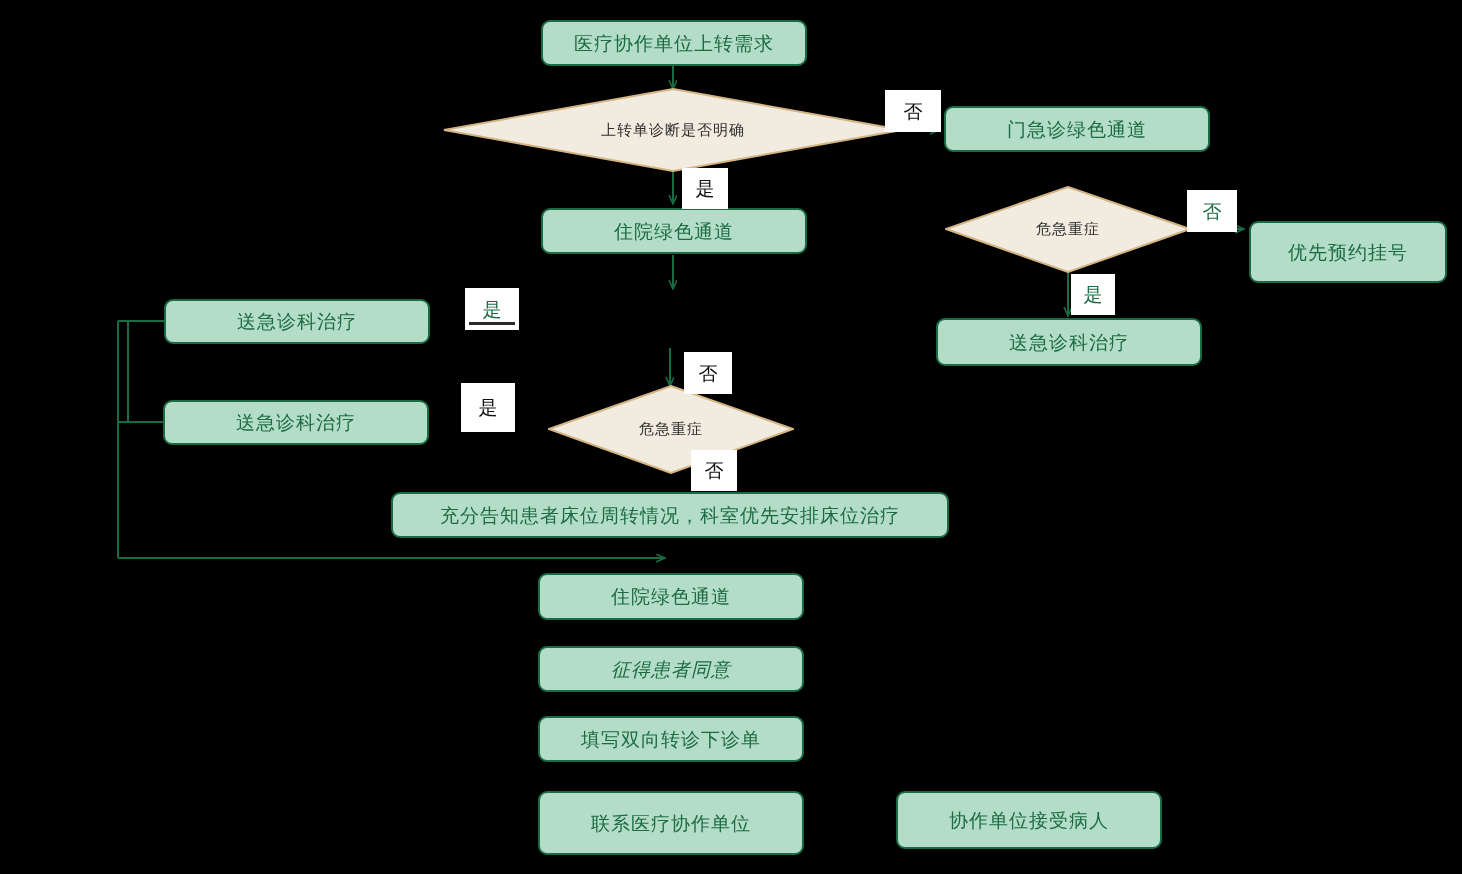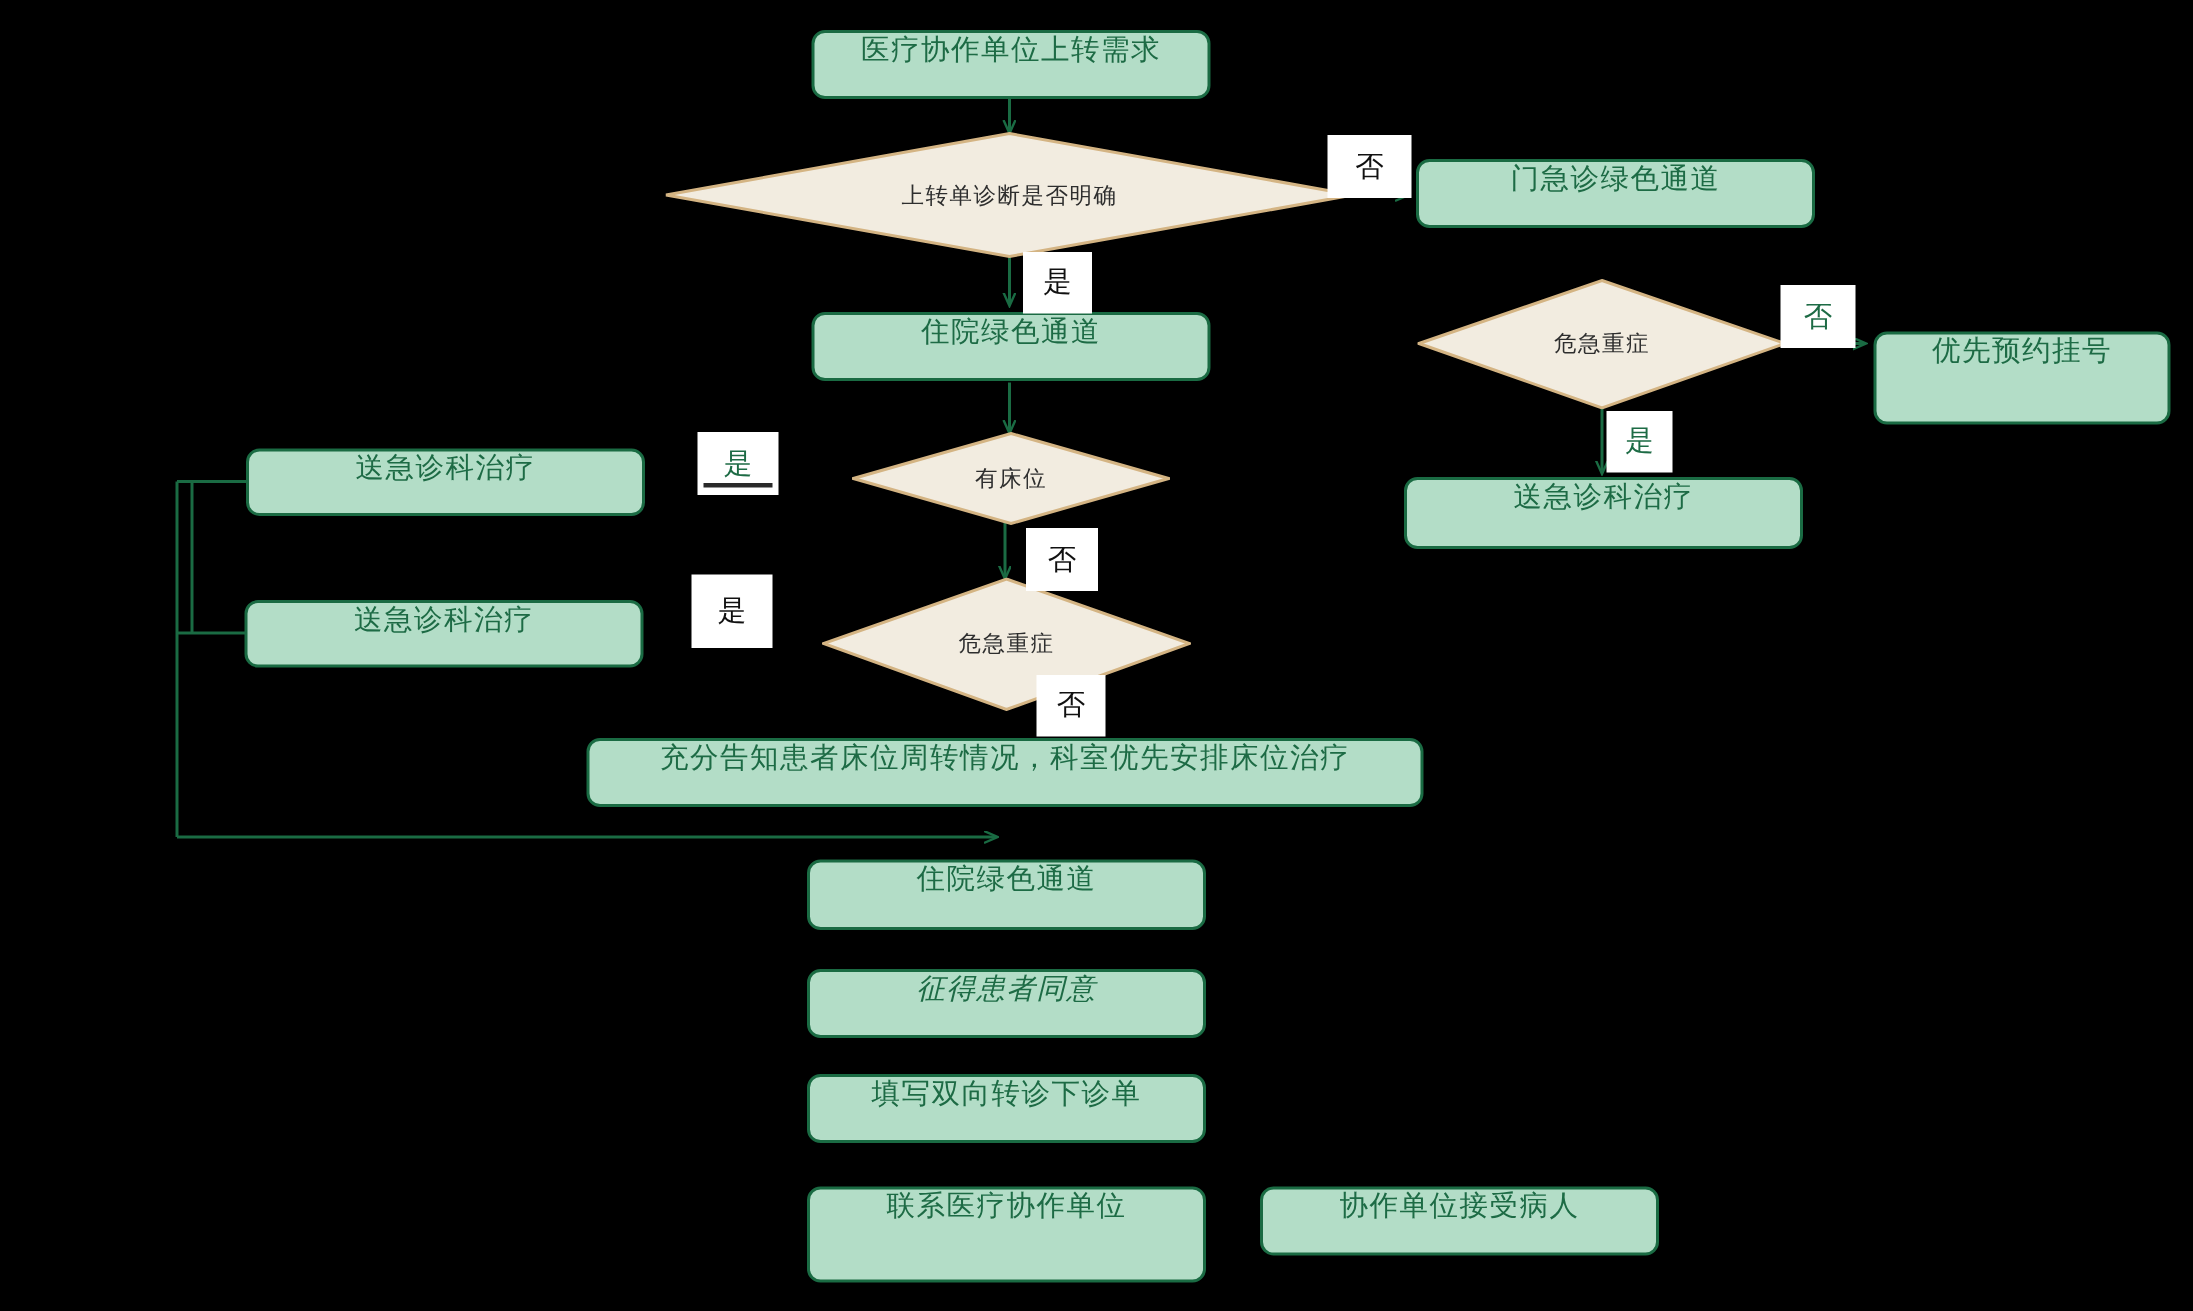--- a/index.html
+++ b/index.html
@@ -1,20 +1,20 @@
 <!DOCTYPE html>
 <html><head>
 <meta charset="utf-8">
 <style>
   html,body{margin:0;padding:0;background:#000;}
   body{width:1462px;height:874px;position:relative;overflow:hidden;
        font-family:"DejaVu Sans","Liberation Sans",sans-serif;}
   #stage{position:absolute;left:0;top:0;width:1462px;height:874px;background:#000;}
 
-  .node{position:absolute;box-sizing:border-box;display:flex;align-items:flex-start;
+  .node{position:absolute;box-sizing:border-box;display:flex;align-items:center;
         justify-content:center;text-align:center;}
 
   .proc{background:#b3ddc7;border:2px solid #1a6b43;border-radius:9px;
         color:#1d6b45;font-size:19px;letter-spacing:1px;line-height:1.2;}
 
   .dia-wrap{position:absolute;}
   .dia-wrap svg{position:absolute;left:0;top:0;}
   .dia-text{position:absolute;left:0;top:0;width:100%;height:100%;
             display:flex;align-items:center;justify-content:center;
             color:#2e2e2e;font-size:15px;letter-spacing:1px;}
@@ -104,44 +104,38 @@
   </div>
 
   <div class="node proc" style="left:538px;top:716px;width:266px;height:46px;">
     <span>填写双向转诊下诊单</span>
   </div>
 
   <div class="node proc" style="left:538px;top:791px;width:266px;height:64px;">
     <span>联系医疗协作单位</span>
   </div>
 
-  <div class="node proc" style="left:840px;top:791px;width:266px;height:46px;">
+  <div class="node proc" style="left:896px;top:791px;width:266px;height:58px;">
     <span>协作单位接受病人</span>
   </div>
 
   <div class="dia-wrap" style="left:443px;top:88px;width:460px;height:84px;">
     <svg width="460" height="84" viewBox="0 0 460 84">
       <polygon points="230,1 459,42 230,83 1,42" fill="#f2ece0" stroke="#d4b483" stroke-width="2"></polygon>
     </svg>
     <div class="dia-text">上转单诊断是否明确</div>
   </div>
 
   <div class="dia-wrap" style="left:945px;top:186px;width:246px;height:87px;">
     <svg width="246" height="87" viewBox="0 0 246 87">
       <polygon points="123,1 245,43 123,86 1,43" fill="#f2ece0" stroke="#d4b483" stroke-width="2"></polygon>
     </svg>
     <div class="dia-text">危急重症</div>
   </div>
 
-  <div class="dia-wrap" style="left:568px;top:288px;width:212px;height:62px;">
-    <svg width="212" height="62" viewBox="0 0 212 62">
-      <polygon points="106,1 211,31 106,61 1,31" fill="#f2ece0" stroke="#d4b483" stroke-width="2"></polygon>
-    </svg>
-    <div class="dia-text">有床位</div>
-  </div>
 
   <div class="dia-wrap" style="left:548px;top:385px;width:246px;height:89px;">
     <svg width="246" height="89" viewBox="0 0 246 89">
       <polygon points="123,1 245,44 123,88 1,44" fill="#f2ece0" stroke="#d4b483" stroke-width="2"></polygon>
     </svg>
     <div class="dia-text">危急重症</div>
   </div>
 
   <div class="lbl black" style="left:885px;top:90px;width:56px;height:42px;">
     <span>否</span>

